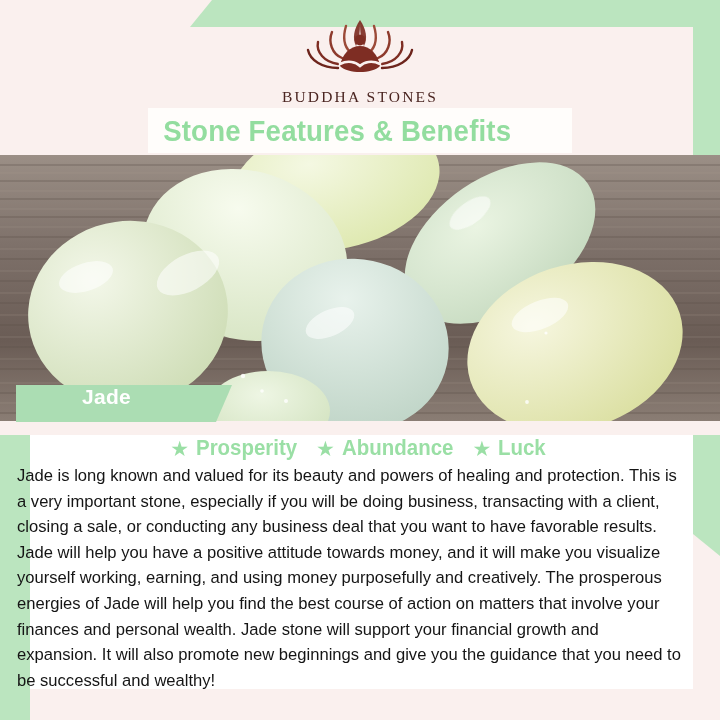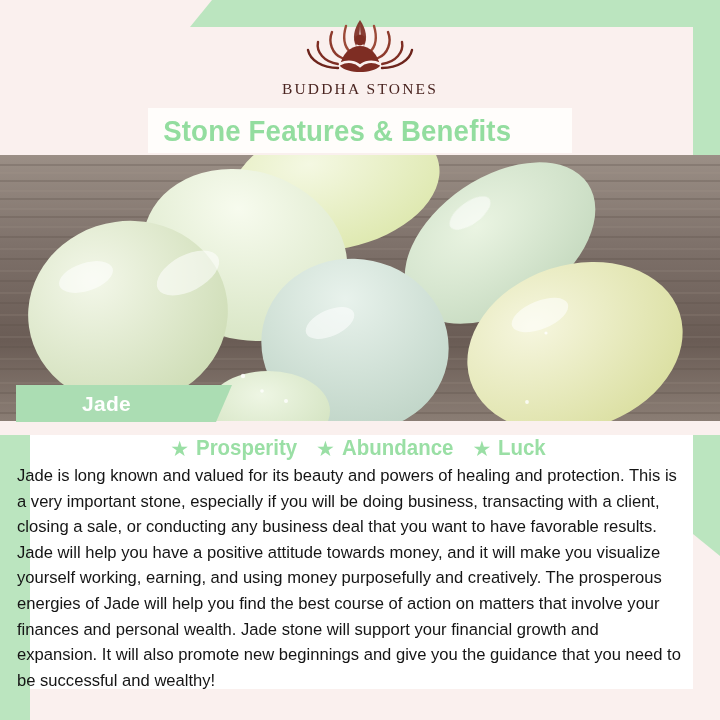--- a/index.html
+++ b/index.html
@@ -26,21 +26,21 @@
   }
 
   
   #logo-block {
     position:absolute; left:0; top:14px; width:720px;
     display:flex; flex-direction:column; align-items:center;
     z-index:6;
   }
   #lotus-icon { width:132px; height:62px; display:block; }
   #brand-name {
-    margin-top:4px;
+    margin-top:12px;
     font-family:"Liberation Serif", serif;
     font-size:15.5px; font-weight:400; letter-spacing:2.2px;
     color:#4a2420;
   }
 
   
   #title-band {
     position:absolute; left:148px; top:108px; width:424px; height:45px;
     background:#fffdfb;
     display:flex; align-items:center; justify-content:flex-start;
@@ -58,21 +58,21 @@
   #photo {
     position:absolute; left:0; top:155px; width:720px; height:266px;
     overflow:hidden; z-index:2;
   }
   #photo svg { display:block; width:720px; height:266px; }
 
   #jade-band {
     position:absolute; left:16px; top:385px; width:216px; height:37px;
     background:#abddb3;
     clip-path:polygon(0 0, 100% 0, calc(100% - 16px) 100%, 0 100%);
-    display:flex; align-items:center;
+    display:flex; align-items:flex-start;
     z-index:4;
   }
   #jade-label {
     margin-left:66px;
     color:#ffffff; font-size:21px; font-weight:700; letter-spacing:.3px;
   }
 
   
   #content-gap {
     position:absolute; left:0; top:421px; width:720px; height:14px;

